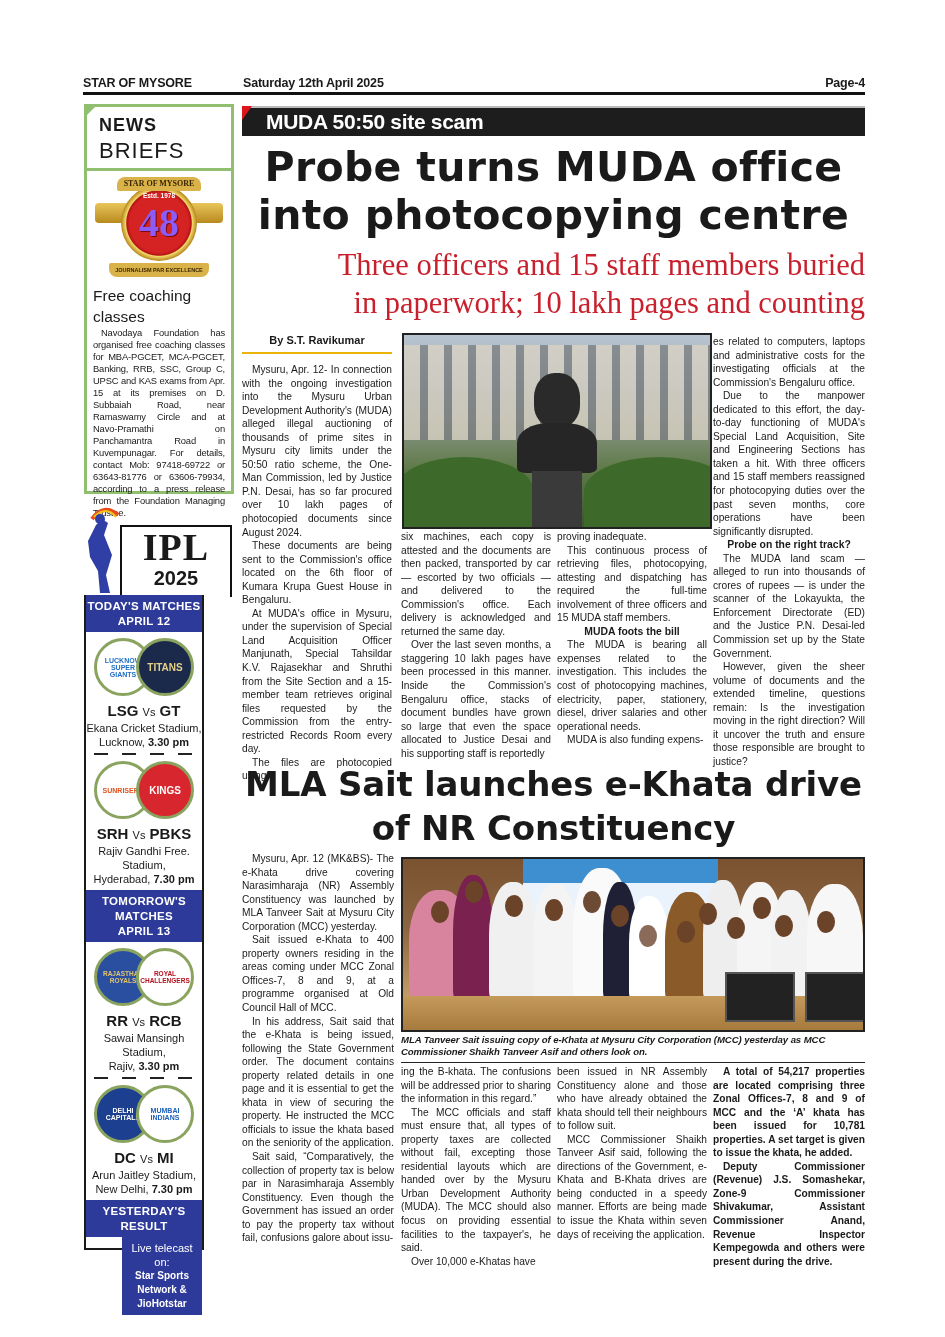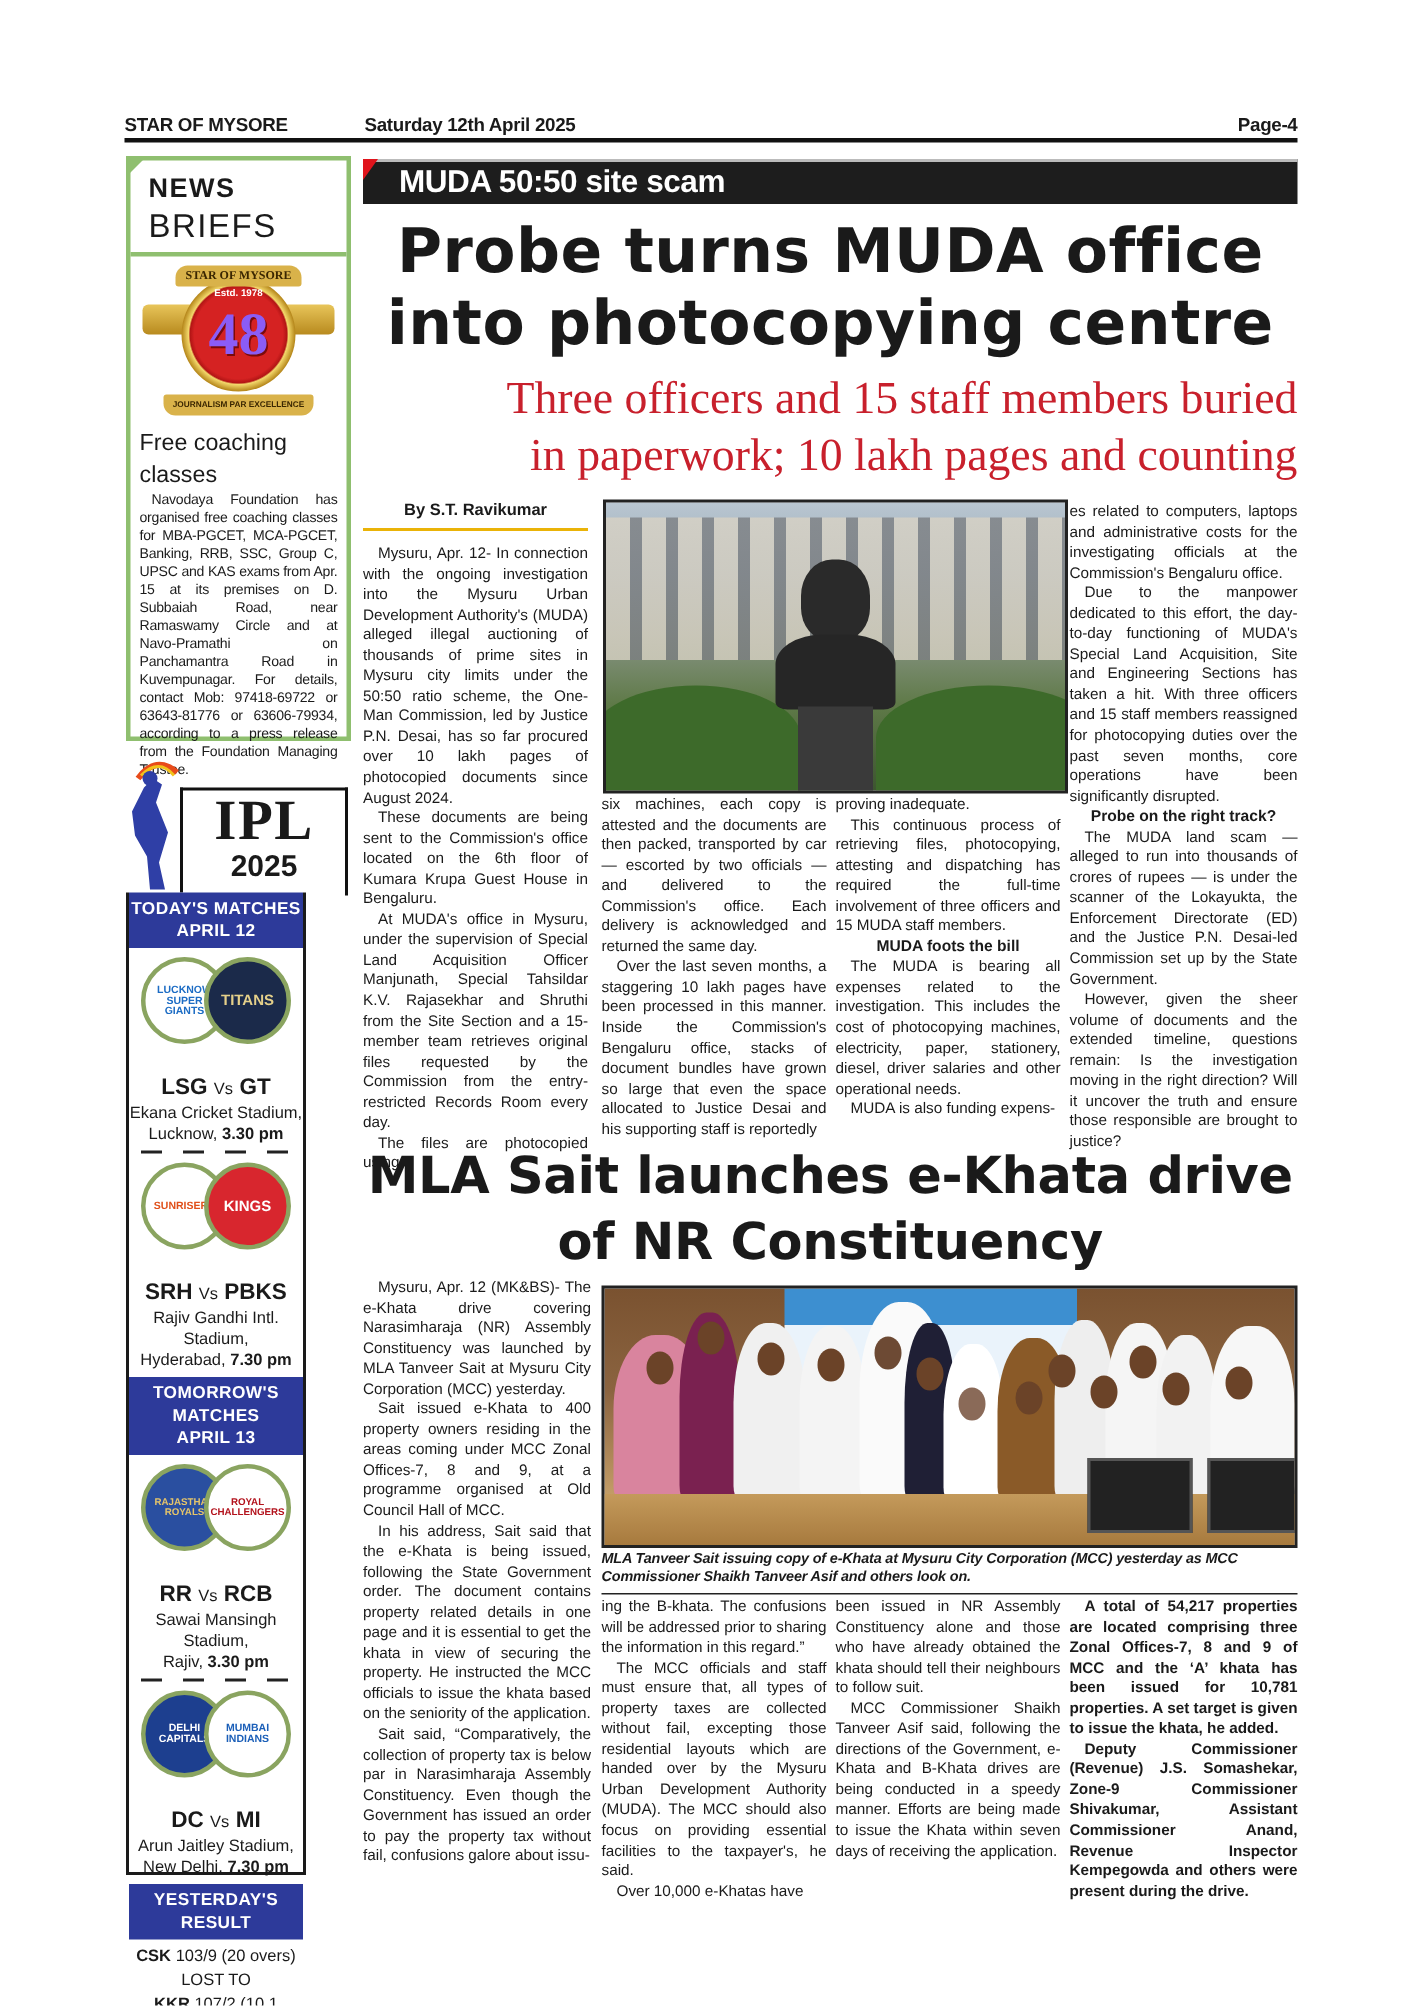--- a/index.html
+++ b/index.html
@@ -35,21 +35,21 @@
   .ipl-year { font-size: 20px; font-weight: bold; line-height: 22px; }
 
   .ipl-panel { position: absolute; left: 84px; top: 595px; width: 120px; height: 655px; border: 2px solid #1a1a1a; border-top: none; background: #fff; }
   .blue-head { background: #2d3a9a; color: #fff; text-align: center; font-weight: bold; font-size: 11.5px; line-height: 15px; padding: 4px 0 3px; letter-spacing: 0.3px; }
   .match { text-align: center; padding-top: 6px; }
   .logos { position: relative; height: 62px; }
   .team-logo { position: absolute; top: 0; width: 58px; height: 58px; border-radius: 50%; border: 3px solid #8aa460; background: #f7f7f7; display: flex; align-items: center; justify-content: center; font-size: 10px; font-weight: bold; overflow: hidden; }
   .team-logo.left { left: 8px; }
   .team-logo.right { right: 8px; }
   .vs-small { position: absolute; left: 68px; top: 23px; font-size: 9px; }
-  .teams { font-size: 15px; font-weight: bold; margin-top: 16px; line-height: 18px; }
+  .teams { font-size: 15px; font-weight: bold; margin-top: 2px; line-height: 18px; }
   .teams .vs { font-size: 11px; font-weight: normal; }
   .venue { font-size: 11px; line-height: 14px; }
   .venue b { font-weight: bold; }
   .dash-sep { margin: 4px 8px 0; height: 2px; background: repeating-linear-gradient(90deg,#222 0 14px, transparent 14px 28px); }
   .result { text-align: center; font-size: 11px; line-height: 16px; padding: 3px 0 2px; }
   .result b { font-weight: bold; }
   .telecast { background: #2d3a9a; color: #fff; text-align: center; font-size: 11px; line-height: 14px; padding: 4px 2px; margin-left: 36px; }
   .telecast .ch { font-weight: bold; font-size: 10px; }
 
   
@@ -150,21 +150,21 @@
     <div class="logos">
       <div class="team-logo left" style="background:#fff;color:#e0501a;font-size:7px;">
           <span>SUNRISERS</span>
         </div>
       <span class="vs-small">Vs</span>
       <div class="team-logo right" style="background:#d8262e;color:#fff;">
           <span>KINGS</span>
         </div>
     </div>
     <div class="teams"><span>SRH</span> <span class="vs">Vs</span> <span>PBKS</span></div>
-    <div class="venue">Rajiv Gandhi Intl. Stadium,</div>
+    <div class="venue">Rajiv Gandhi Free. Stadium,</div>
     <div class="venue"><span>Hyderabad,</span> <b>7.30 pm</b></div>
   </div>
 
   <div class="blue-head" style="margin-top:4px;">
     <div>TOMORROW'S MATCHES</div>
     <div>APRIL 13</div>
   </div>
 
   <div class="match">
     <div class="logos">
@@ -191,25 +191,20 @@
       <div class="team-logo right" style="background:#fff;color:#1b5fb8;font-size:7px;">
           <span>MUMBAI INDIANS</span>
         </div>
     </div>
     <div class="teams"><span>DC</span> <span class="vs">Vs</span> <span>MI</span></div>
     <div class="venue">Arun Jaitley Stadium,</div>
     <div class="venue"><span>New Delhi,</span> <b>7.30 pm</b></div>
   </div>
 
   <div class="blue-head" style="margin-top:4px;">YESTERDAY'S RESULT</div>
-  <div class="result">
-    <div><b>CSK</b> <span>103/9 (20 overs)</span></div>
-    <div>LOST TO</div>
-    <div><b>KKR</b> <span>107/2 (10.1 overs)</span></div>
-  </div>
   <div class="telecast">
     <div>Live telecast on:</div>
     <div class="ch">Star Sports Network &amp; JioHotstar</div>
   </div>
 </div>
 
 <div class="kicker">
   <div class="kicker-flag"></div>
   <div class="kicker-text">MUDA 50:50 site scam</div>
 </div>

